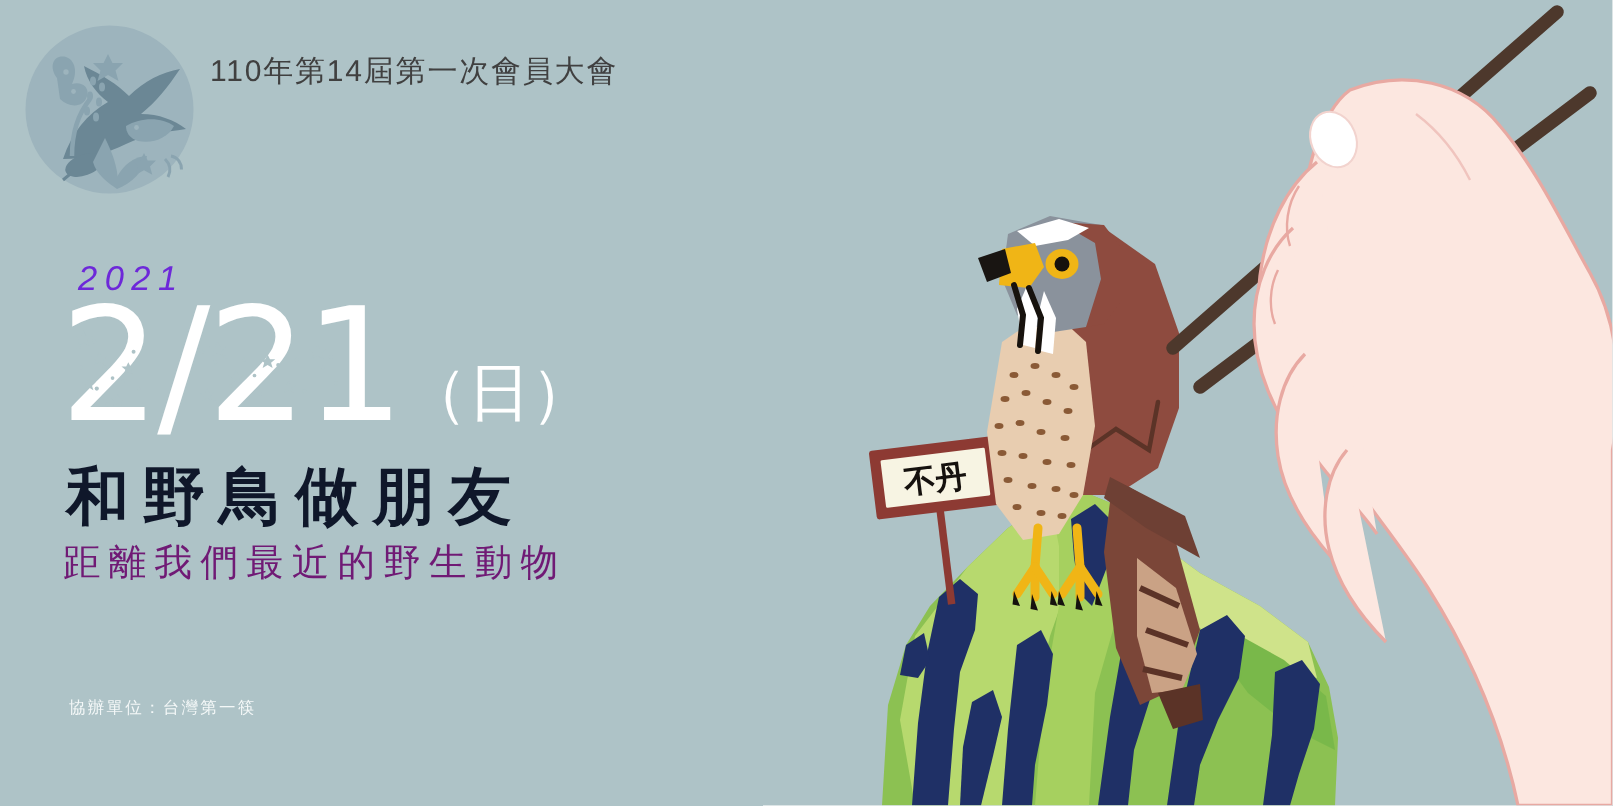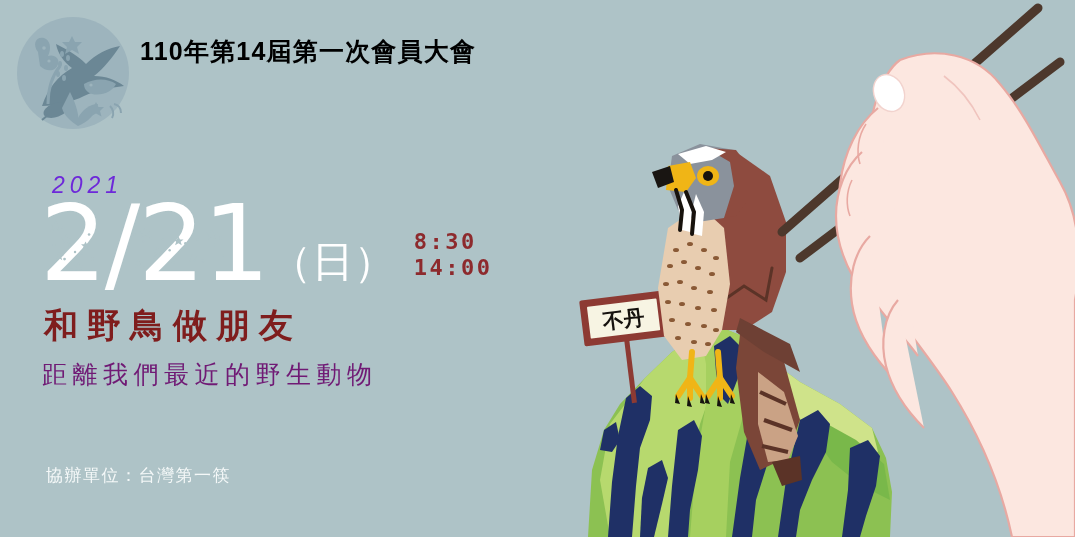--- a/index.html
+++ b/index.html
@@ -45,23 +45,23 @@
   }
   .hdr-line2 {
     color: #f2f6f6;
     font-size: 16px;
     font-weight: bold;
     letter-spacing: 2.1px;
     line-height: 1.3;
     white-space: nowrap;
   }
   .hdr-line3 {
-    color: #000000;
-    font-size: 25px;
-    font-weight: bold;
+    color: #404040;
+    font-size: 20px;
+    font-weight: normal;
     letter-spacing: 1.2px;
     line-height: 1.25;
     white-space: nowrap;
   }
 
   
   #year-label {
     position: absolute;
     left: 52px;
     top: 172px;
@@ -110,22 +110,22 @@
     line-height: 1.18;
     letter-spacing: 2.5px;
     font-family: "DejaVu Sans Mono", monospace;
   }
 
   
   #headline {
     position: absolute;
     left: 44px;
     top: 303px;
-    color: #7f1d1d;
-    font-size: 34px;
+    color: #0f172a;
+    font-size: 42px;
     font-weight: bold;
     letter-spacing: 9px;
     white-space: nowrap;
   }
   #subheadline {
     position: absolute;
     left: 42px;
     top: 358px;
     color: #701a75;
     font-size: 25px;
@@ -135,21 +135,21 @@
   }
 
   
   #footer {
     position: absolute;
     left: 46px;
     top: 464px;
     display: flex;
     align-items: center;
     color: #f4f8f8;
-    font-size: 17px;
+    font-size: 11px;
     letter-spacing: 1.5px;
     white-space: nowrap;
   }
   #footer-gap { width: 54px; }
 
   
   #art {
     position: absolute;
     left: 0; top: 0;
     width: 1075px;
@@ -389,24 +389,20 @@
           <circle cx="166" cy="54" r="1.5"></circle>
             <circle cx="180" cy="50" r="1.4"></circle>
           <circle cx="186" cy="74" r="1.5"></circle>
             <circle cx="200" cy="56" r="1.4"></circle>
           <circle cx="206" cy="48" r="1.5"></circle>
             <circle cx="210" cy="68" r="1.4"></circle>
         </g>
       </svg>
     </div>
     <div id="weekday">（日）</div>
-    <div id="time-stack">
-      <div>8:30</div>
-      <div>14:00</div>
-    </div>
   </div>
 
   <div id="headline">和野鳥做朋友</div>
   <div id="subheadline">距離我們最近的野生動物</div>
 
   <div id="footer">
     <span>協辦單位：台灣第一筷</span>
     <span id="footer-gap"></span>
   </div>
 

